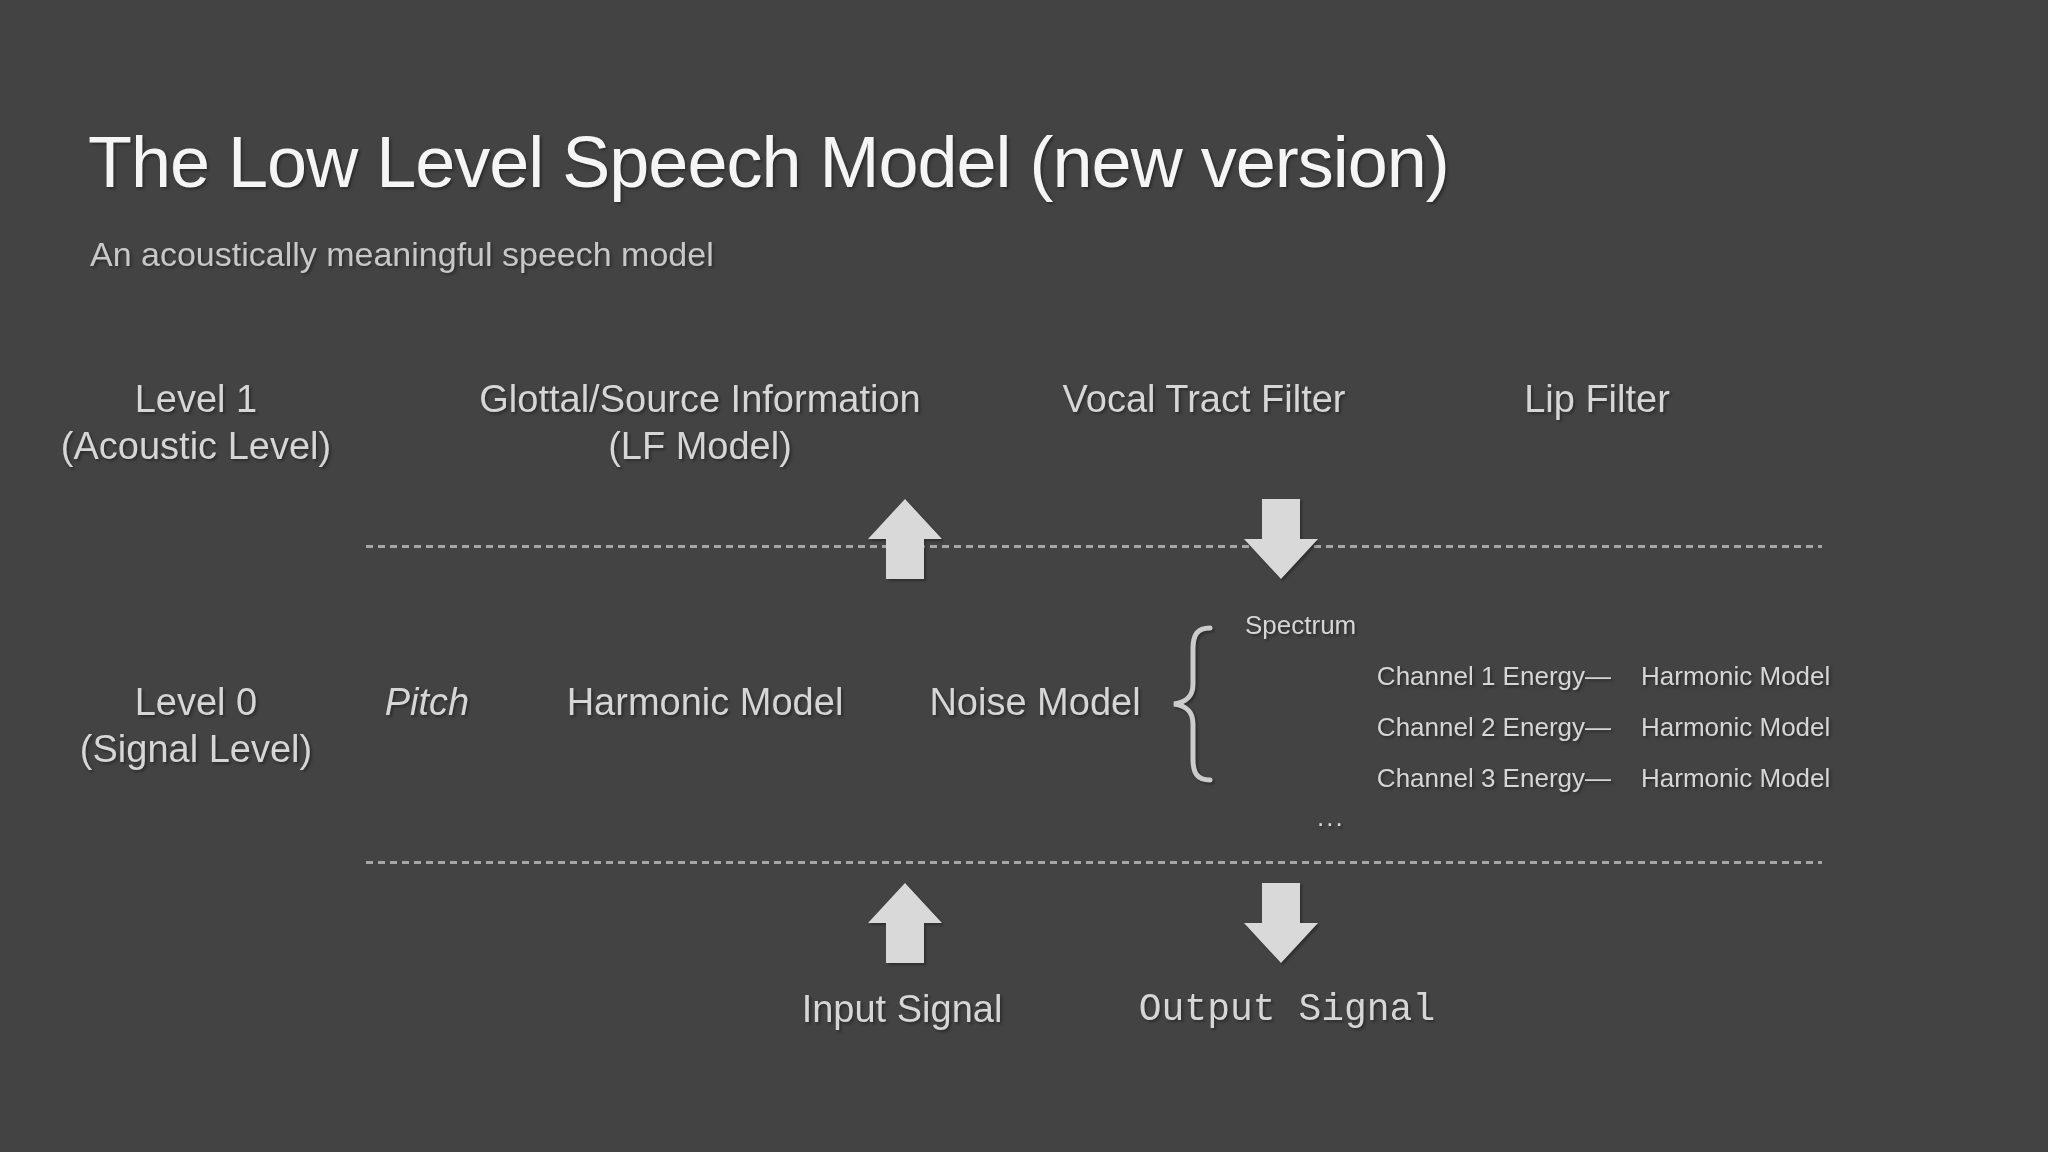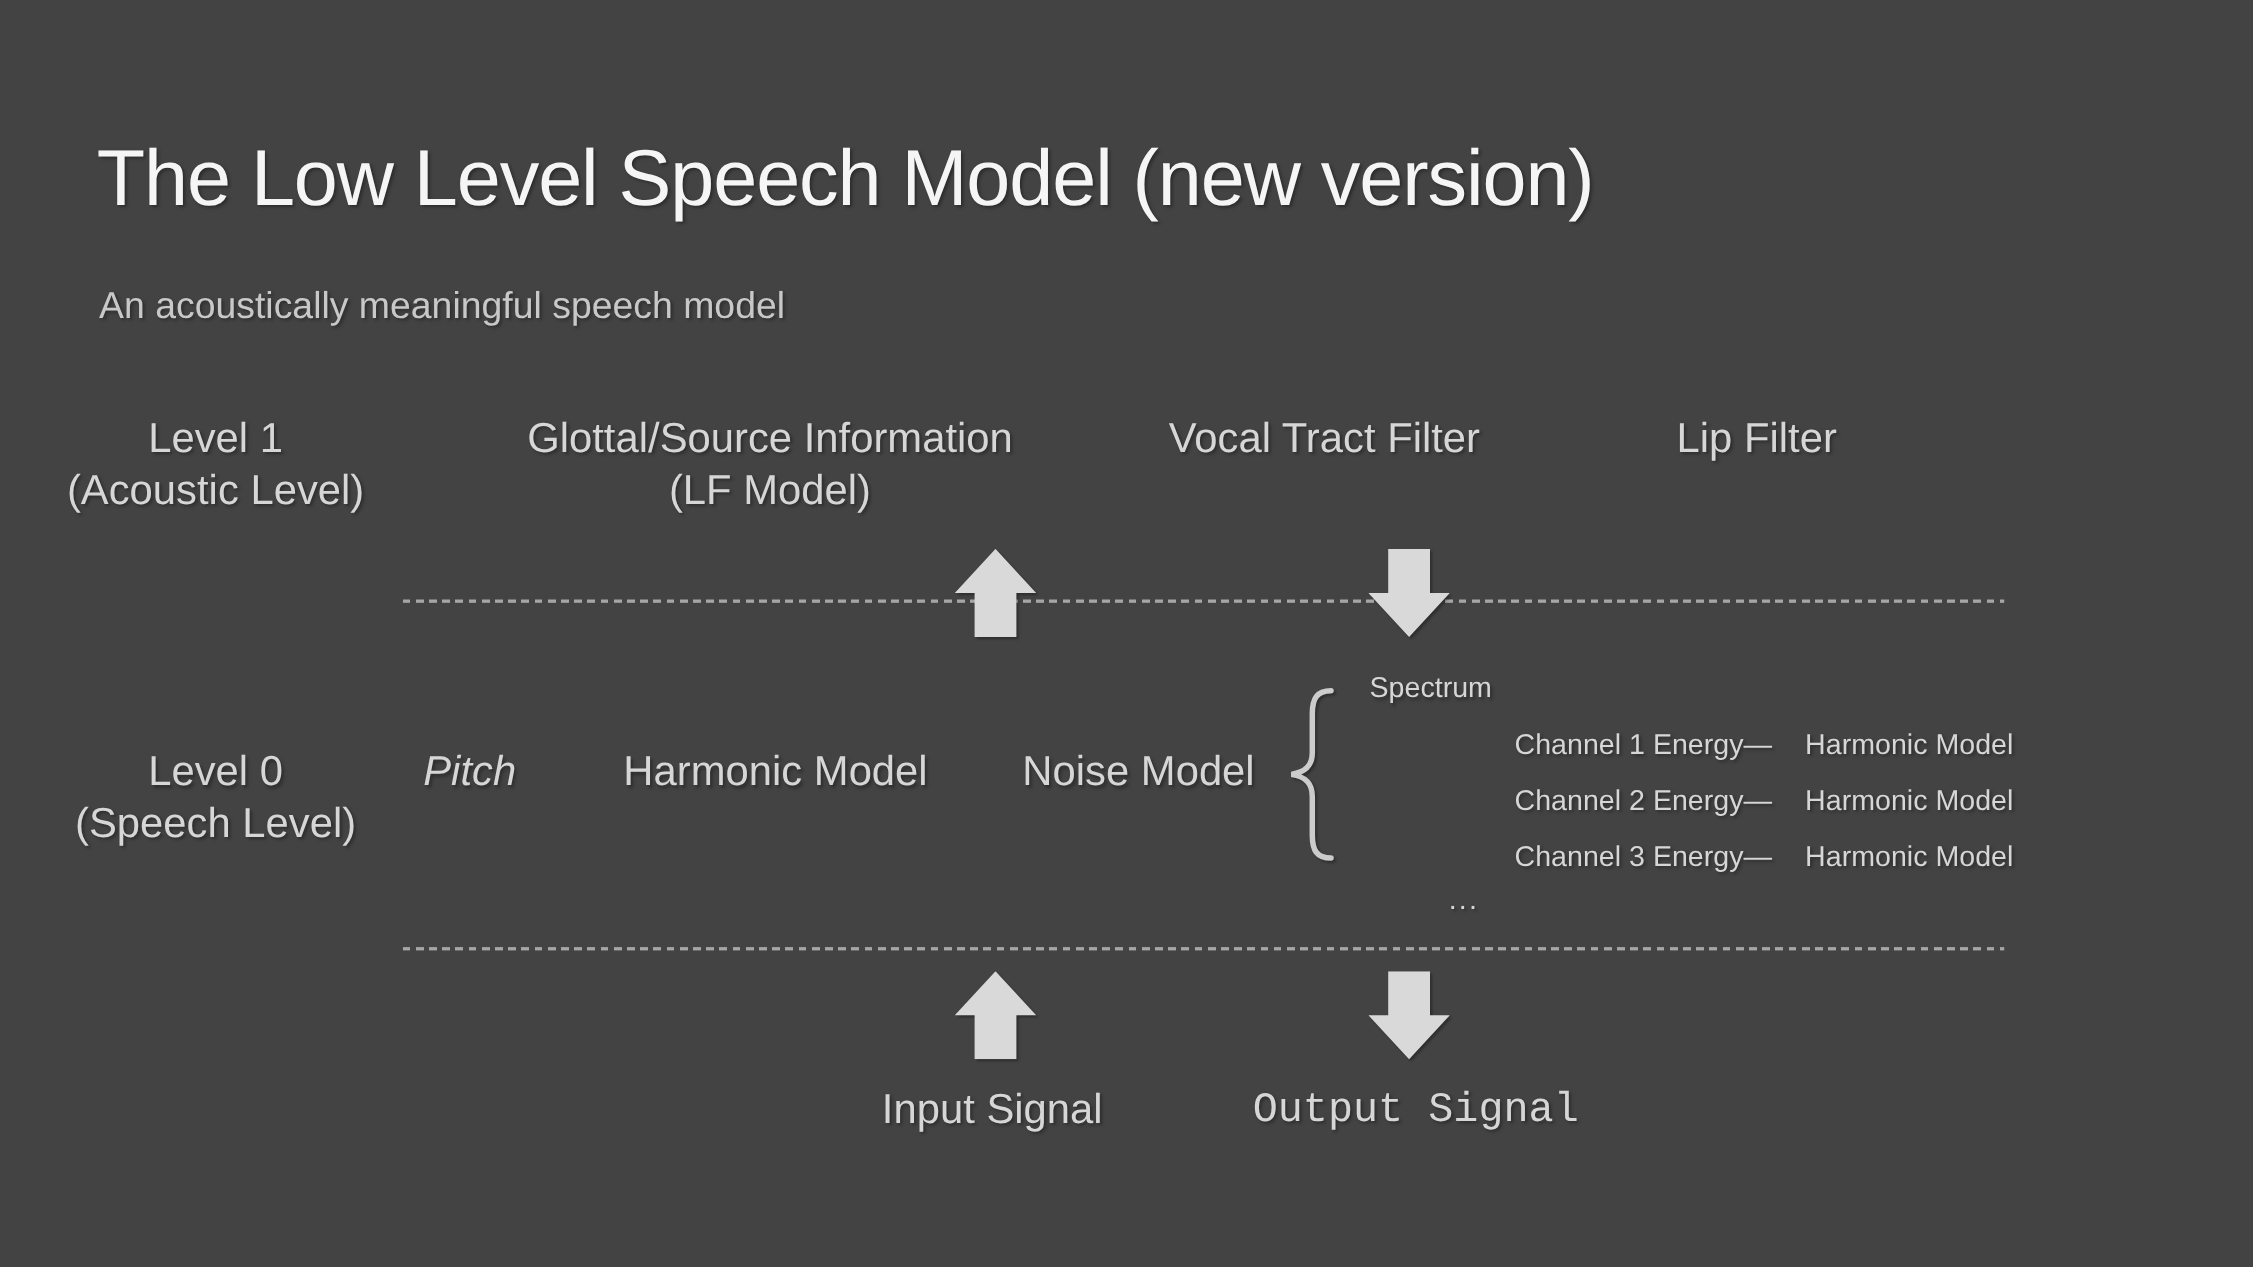--- a/index.html
+++ b/index.html
@@ -13,21 +13,21 @@
     overflow: hidden;
   }
   .abs { position: absolute; }
   .txt { text-shadow: 2px 2px 3px rgba(0,0,0,0.35); }
   .title {
     left: 88px; top: 122px; width: 1700px;
     font-size: 72px; line-height: 80px; letter-spacing: -1px;
     color: #f5f5f5; font-weight: 400;
   }
   .subtitle {
-    left: 90px; top: 256px; width: 1200px;
+    left: 90px; top: 232px; width: 1200px;
     font-size: 34px; line-height: 44px;
     color: #c8c8c8;
   }
   .lbl {
     font-size: 38px; line-height: 47px; text-align: center;
     color: #d6d6d6;
   }
   .divider {
     height: 3px;
     background: repeating-linear-gradient(90deg, #a6a6a6 0 7px, rgba(0,0,0,0) 7px 12px);
@@ -67,21 +67,21 @@
   <div class="abs divider" style="left:366px; top:545px; width:1456px;"></div>
   <svg class="abs arrow" style="left:868px; top:499px;" viewBox="0 0 74 80">
     <polygon points="37,0 74,40 56,40 56,80 18,80 18,40 0,40"></polygon>
   </svg>
   <svg class="abs arrow" style="left:1244px; top:499px;" viewBox="0 0 74 80">
     <polygon points="18,0 56,0 56,40 74,40 37,80 0,40 18,40"></polygon>
   </svg>
 
   <div class="abs lbl txt" style="left:36px; top:679px; width:320px;">
     <div>Level 0</div>
-    <div>(Speech Level)</div>
+    <div>(Signal Level)</div>
   </div>
   <div class="abs lbl txt" style="left:347px; top:679px; width:160px;font-style:italic;">Pitch</div>
   <div class="abs lbl txt" style="left:555px; top:679px; width:300px;">Harmonic Model</div>
   <div class="abs lbl txt" style="left:885px; top:679px; width:300px;">Noise Model</div>
 
   <svg class="abs brace-svg" style="left:1164px; top:622px;" width="52" height="164" viewBox="0 0 52 164">
     <path d="M46 6 C33 6 29 13 29 27 L29 62 C29 74 23 80 10 82 C23 84 29 90 29 102 L29 137 C29 151 33 158 46 158"></path>
   </svg>
 
   <div class="abs spectrum txt">

